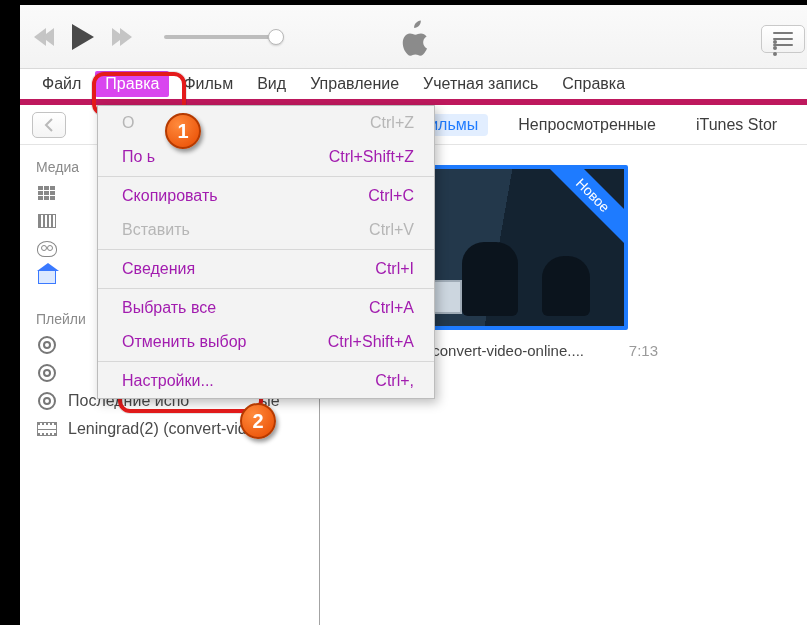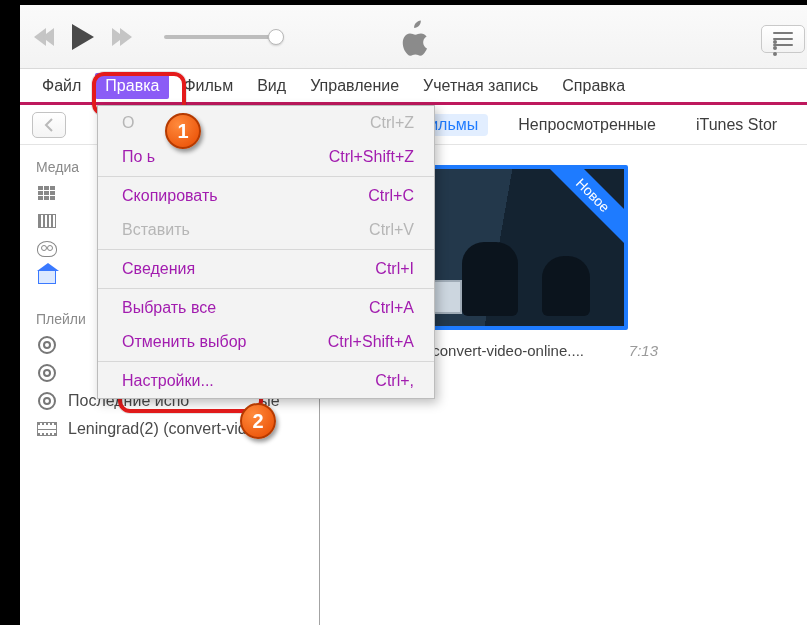--- a/index.html
+++ b/index.html
@@ -17,23 +17,23 @@
 .next span { border-left:12px solid #c5c5c5; margin-right:-4px; }
 .vol-track { margin-left:28px; width:112px; height:4px; background:#bdbdbd; border-radius:2px; position:relative; }
 .vol-thumb { position:absolute; right:-8px; top:-6px; width:16px; height:16px; background:#fff; border:1px solid #b8b8b8; border-radius:50%; box-shadow:0 1px 2px rgba(0,0,0,.15); }
 .apple-logo { position:absolute; left:50%; transform:translateX(-50%); top:14px; }
 .view-toggle { position:absolute; right:2px; top:20px; width:44px; height:28px; border:1px solid #c9c9c9; border-radius:5px; background:linear-gradient(#fff,#f3f3f3); display:flex; align-items:center; justify-content:center; }
 .list-lines { width:20px; height:14px; display:flex; flex-direction:column; justify-content:space-between; }
 .list-lines i { display:block; height:2px; background:#7a7a7a; border-radius:1px; }
 .list-lines i::before{ content:""; display:inline-block; width:4px; height:4px; background:#7a7a7a; border-radius:50%; margin-right:3px; vertical-align:2px;}
 
 
-.menubar { height:36px; border-bottom:3px solid #be185d; display:flex; align-items:center; padding:0 12px; gap:4px; font-size:16px; color:#3b3b3b; }
+.menubar { height:36px; border-bottom:6px solid #be185d; display:flex; align-items:center; padding:0 12px; gap:4px; font-size:16px; color:#3b3b3b; }
 .menubar .item { padding:4px 10px; cursor:default; }
-.menubar .item.active { background:#8b5cf6; color:#fff; border-radius:2px; }
+.menubar .item.active { background:#d946ef; color:#fff; border-radius:2px; }
 .hl-red { position:absolute; border:4px solid #e41b1b; border-radius:12px; pointer-events:none; box-shadow:0 0 0 1px rgba(0,0,0,.1);}
 .hl1 { left:72px; top:67px; width:94px; height:44px; }
 .hl2 { left:98px; top:368px; width:145px; height:40px; }
 .bubble { position:absolute; width:36px; height:36px; background:radial-gradient(circle at 35% 30%, #ff8a3c, #e84a00); border:2px solid #b53a00; border-radius:50%; color:#fff; font-weight:bold; font-size:20px; display:flex; align-items:center; justify-content:center; box-shadow:2px 3px 4px rgba(0,0,0,.4); z-index:40;}
 .bub1 { left:145px; top:108px; }
 .bub2 { left:220px; top:398px; }
 
 
 .subtoolbar { height:40px; border-bottom:1px solid #e4e4e4; display:flex; align-items:center; gap:20px; padding-left:12px; font-size:16px; color:#3d3d3d; position:relative; }
 .back-btn { width:34px; height:26px; border:1px solid #c3c3c3; border-radius:5px; display:flex; align-items:center; justify-content:center; color:#a9a9a9; background:linear-gradient(#fff,#f4f4f4);}
@@ -72,21 +72,21 @@
 .content { flex:1; padding:20px 0 0 18px; position:relative; }
 .thumb { width:290px; height:165px; border:4px solid #1e7bff; background:#1d2d3d; position:relative; overflow:hidden; border-radius:2px; }
 .thumb-inner{ position:absolute; inset:0; background:linear-gradient(100deg,#0d1c29 0 18%, #23384b 18% 55%, #142331 55% 100%); }
 .person{position:absolute; bottom:10px; width:48px; height:60px; background:#0b141d; border-radius:22px 22px 6px 6px;}
 .person.p1{left:30px;} .person.p2{left:120px; height:74px; width:56px;} .person.p3{left:200px;}
 .monitor{position:absolute; bottom:12px; width:50px; height:34px; background:#ccd6df; border:2px solid #9fabb6;}
 .monitor.m1{left:5px;} .monitor.m2{left:70px;}
 .ribbon { position:absolute; right:-34px; top:14px; width:130px; text-align:center; background:#1e7bff; color:#fff; font-size:14px; padding:4px 0; transform:rotate(45deg); font-weight:500;}
 .track-row { display:flex; margin-top:12px; width:320px; font-size:15px; color:#444;}
 .track-title { flex:1; overflow:hidden; white-space:nowrap; text-overflow:ellipsis; }
-.track-dur { color:#9a9a9a; margin-left:auto;font-style:italic; }
+.track-dur { color:#9a9a9a; margin-left:auto; }
 
 
 .dropdown { position:absolute; left:77px; top:100px; width:338px; background:#f3f3f3; border:1px solid #bcbcbc; box-shadow:3px 4px 10px rgba(0,0,0,.25); z-index:30; font-size:16px; }
 .dropdown .drow { display:flex; justify-content:space-between; padding:8px 20px 8px 24px; color:#a21caf;}
 .dropdown .drow.disabled { color:#b6b6b6; }
 .dropdown .sep { height:1px; background:#d7d7d7; margin:2px 0; }
 </style>
 </head>
 <body>
 

